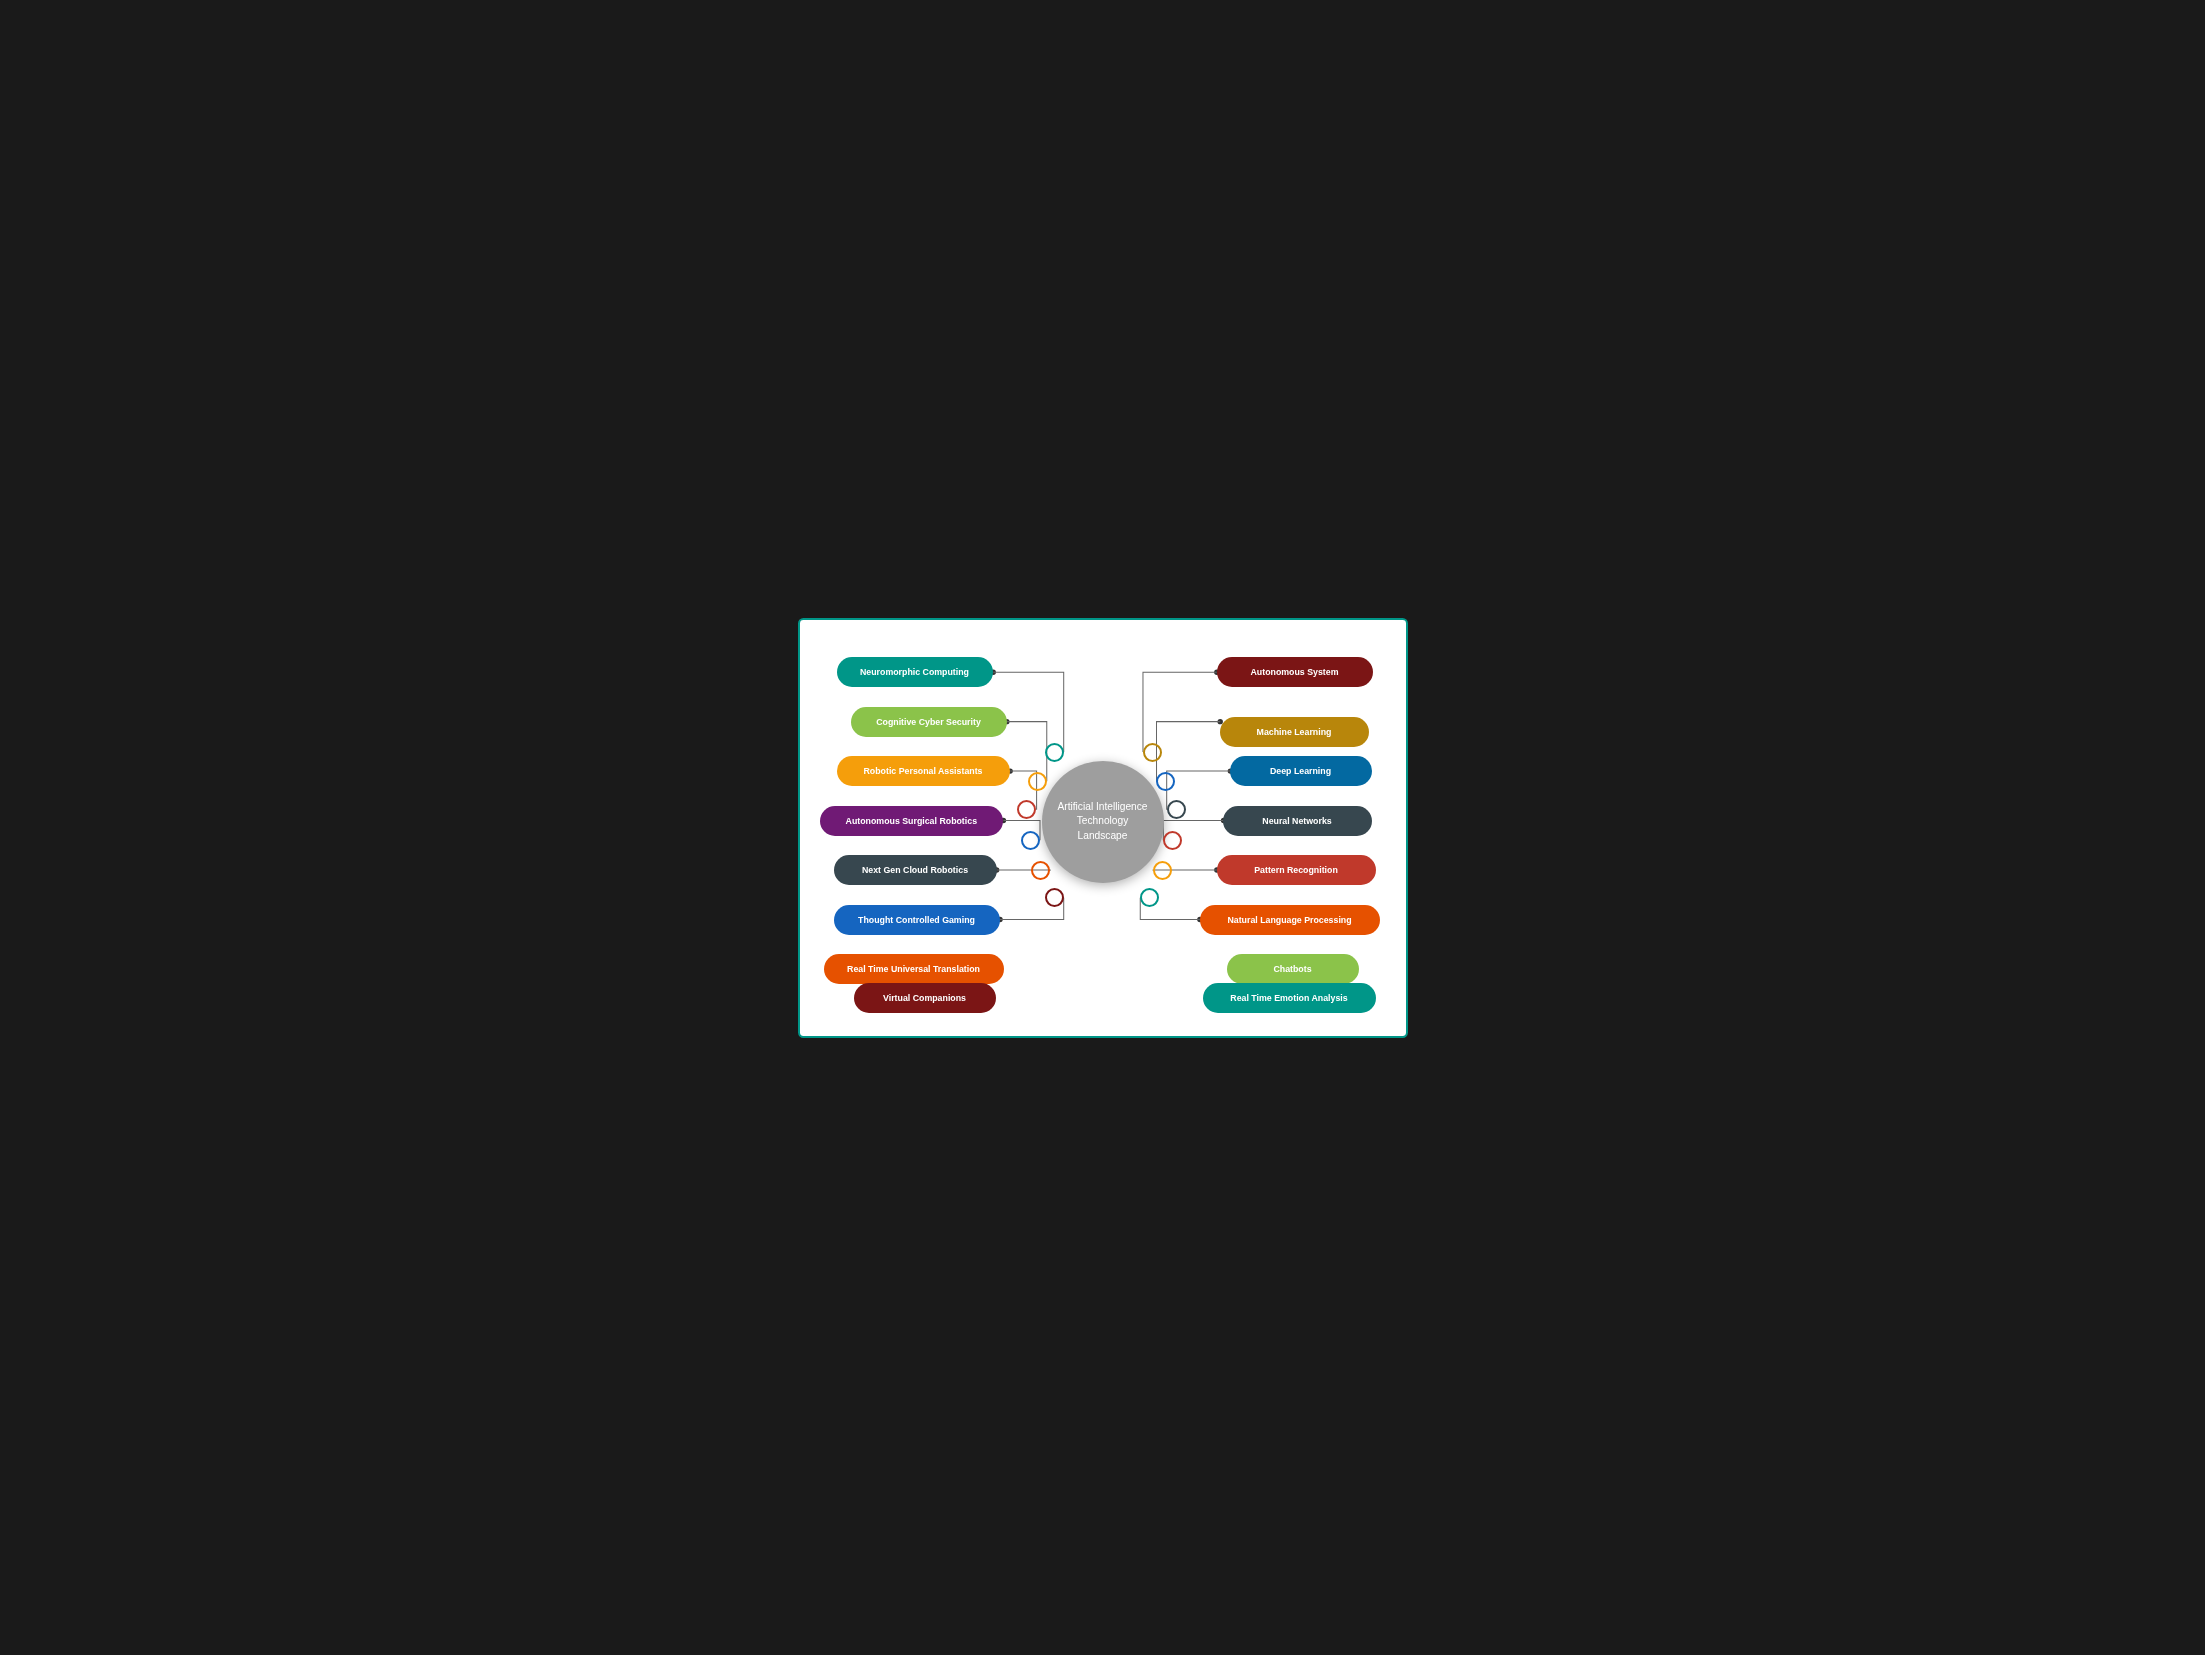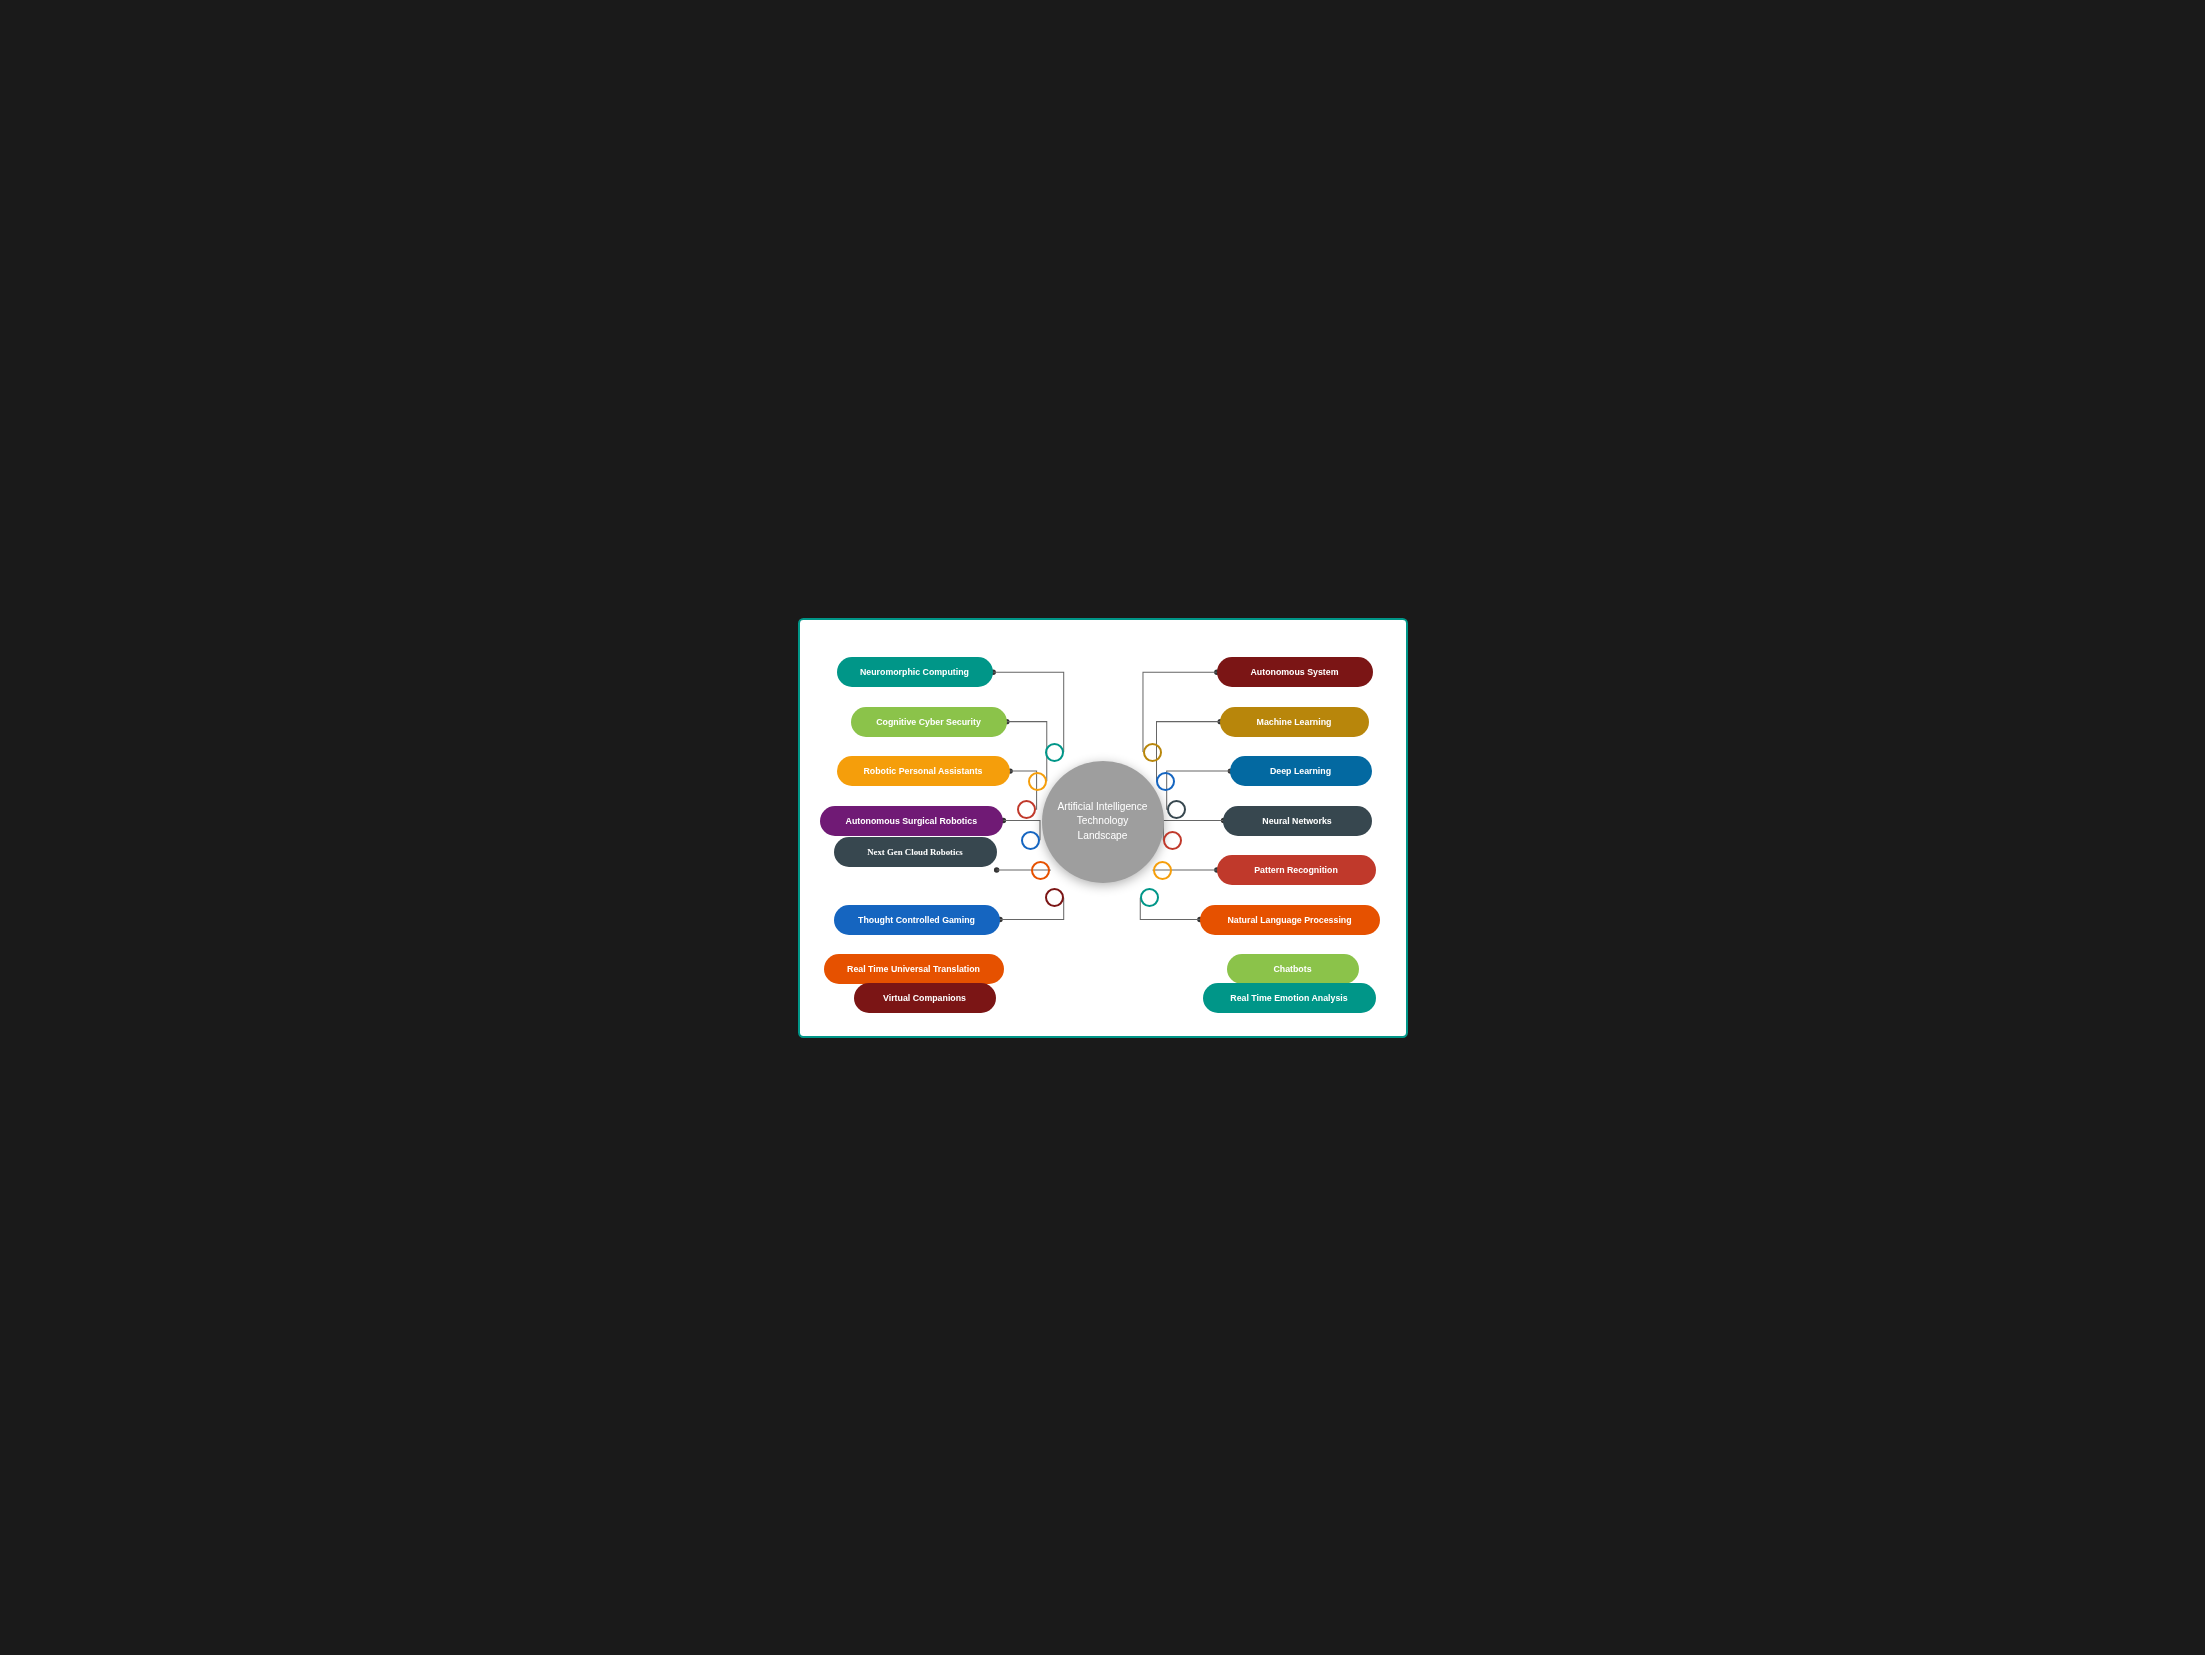--- a/index.html
+++ b/index.html
@@ -108,26 +108,26 @@
 
     <div class="center-circle" id="center-circle">
       Artificial Intelligence<br>Technology<br>Landscape
     </div>
 
     <div id="nodes-container">
         <div class="node" style="background: rgb(0, 150, 136); left: 37px; top: 37px; width: 156px; height: 30px;">Neuromorphic Computing</div>
         <div class="node" style="background: rgb(139, 195, 74); left: 51px; top: 87px; width: 156px; height: 30px;">Cognitive Cyber Security</div>
         <div class="node" style="background: rgb(245, 158, 11); left: 37px; top: 136px; width: 173px; height: 30px;">Robotic Personal Assistants</div>
         <div class="node" style="background: #701a75; left: 20.3px; top: 186px; width: 183px; height: 30px;">Autonomous Surgical Robotics</div>
-        <div class="node" style="background: rgb(55, 71, 79); left: 34px; top: 217px; width: 163px; height: 30px; font-family: Liberation Serif, serif;">Next Gen Cloud Robotics</div>
+        <div class="node" style="background: rgb(55, 71, 79); left: 34px; top: 235px; width: 163px; height: 30px;">Next Gen Cloud Robotics</div>
         <div class="node" style="background: rgb(21, 101, 192); left: 34px; top: 285px; width: 166px; height: 30px;">Thought Controlled Gaming</div>
         <div class="node" style="background: rgb(230, 81, 0); left: 24px; top: 334px; width: 180px; height: 30px;">Real Time Universal Translation</div>
         <div class="node" style="background: rgb(123, 21, 21); left: 54px; top: 363px; width: 142px; height: 30px;">Virtual Companions</div>
         <div class="node" style="background: rgb(123, 21, 21); left: 417px; top: 37px; width: 156px; height: 30px; text-align: right;">Autonomous System</div>
-        <div class="node" style="background: rgb(184, 134, 11); left: 420px; top: 87px; width: 149px; height: 30px;">Machine Learning</div>
+        <div class="node" style="background: rgb(184, 134, 11); left: 420px; top: 97px; width: 149px; height: 30px;">Machine Learning</div>
         <div class="node" style="background: #0369a1; left: 430px; top: 136px; width: 142px; height: 30px;">Deep Learning</div>
         <div class="node" style="background: rgb(55, 71, 79); left: 423px; top: 186px; width: 149px; height: 30px;">Neural Networks</div>
         <div class="node" style="background: rgb(192, 57, 43); left: 417px; top: 235px; width: 159px; height: 30px;">Pattern Recognition</div>
         <div class="node" style="background: rgb(230, 81, 0); left: 400px; top: 285px; width: 180px; height: 30px;">Natural Language Processing</div>
         <div class="node" style="background: rgb(139, 195, 74); left: 427px; top: 334px; width: 132px; height: 30px;">Chatbots</div>
         <div class="node" style="background: rgb(0, 150, 136); left: 403px; top: 363px; width: 173px; height: 30px; text-align: center;">Real Time Emotion Analysis</div>
       </div>
     <div id="dots-container">
         <div class="ring-dot" style="width: 19px; height: 19px; left: 245px; top: 123px; border-color: rgb(0, 150, 136);"></div>
         <div class="ring-dot" style="width: 19px; height: 19px; left: 228px; top: 152px; border-color: rgb(245, 158, 11);"></div>

